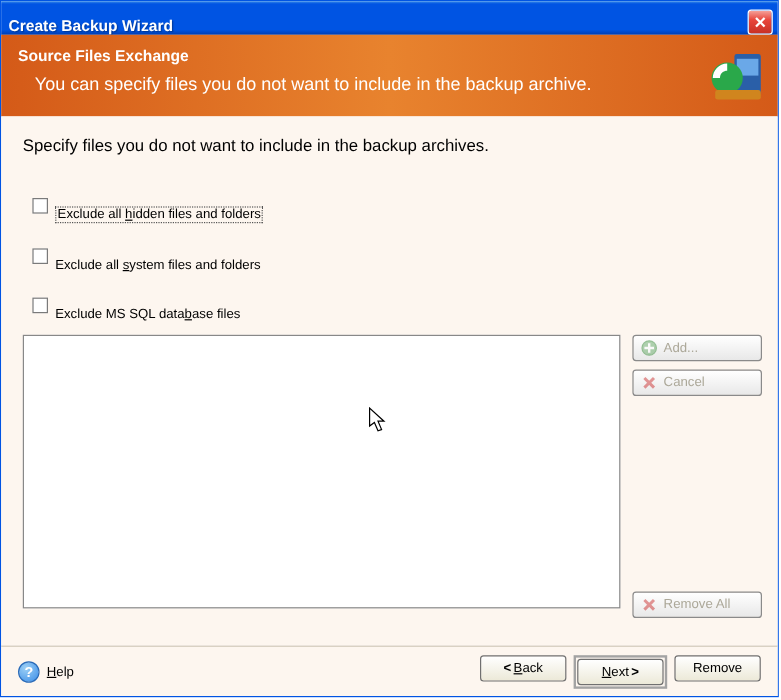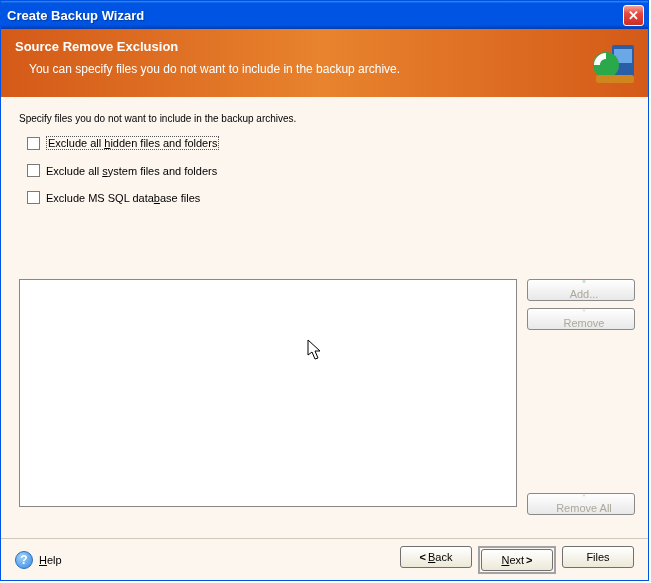--- a/index.html
+++ b/index.html
@@ -15,21 +15,21 @@
   width: 649px;
   height: 581px;
   border: 1px solid #0054e3;
   position: relative;
   background: #fff;
 }
 .titlebar {
   height: 28px;
   background: linear-gradient(to bottom, #3a8de8 0%, #0054e3 8%, #0054e3 85%, #003db0 100%);
   display: flex;
-  align-items: center;
+  align-items: flex-end;
   padding: 0 4px 0 6px;
   color: #fff;
   font-weight: bold;
   font-size: 13px;
 }
 .titlebar-text { flex: 1; text-shadow: 1px 1px 1px rgba(0,0,0,0.3); }
 .close-btn {
   width: 21px; height: 21px;
   background: linear-gradient(to bottom, #f5a199, #e8463c 40%, #c73025);
   border: 1px solid #fff;
@@ -44,46 +44,46 @@
   cursor: pointer;
 }
 .header-panel {
   height: 68px;
   background: linear-gradient(to right, #d45a18 0%, #e8832e 50%, #d45a18 100%);
   padding: 10px 14px;
   position: relative;
   color: #fff;
 }
 .header-title { font-weight: bold; font-size: 13px; margin-bottom: 8px; }
-.header-sub { font-size: 12px; padding-left: 14px; }
+.header-sub { font-size: 15px; padding-left: 14px; }
 .header-icon {
   position: absolute;
   right: 10px; top: 10px;
   width: 48px; height: 48px;
 }
 .content {
   background: #fdf6ef;
   padding: 16px 10px 0 18px;
   height: calc(100% - 28px - 68px - 42px);
   position: relative;
 }
-.intro { color: #000; margin-bottom: 12px; font-size: 10px; }
+.intro { color: #000; margin-bottom: 28px; font-size: 14px; }
 .chk-row {
   display: flex;
   align-items: center;
   margin: 0 0 14px 8px;
 }
 .chk {
   width: 13px; height: 13px;
   margin-right: 6px;
   border: 1px solid #7a7a7a;
   background: #fff;
   cursor: pointer;
 }
-.chk-label { cursor: pointer; }
+.chk-label { cursor: pointer; margin-top: 15px; }
 .dotted { border: 1px dotted #555; padding: 0 1px; }
 .u { text-decoration: underline; }
 .list-area {
   position: absolute;
   left: 18px; top: 182px;
   width: 498px; height: 228px;
   border: 1px solid #888;
   background: #fff;
 }
 .side-btns {
@@ -97,21 +97,20 @@
   border: 1px solid #8a8a8a;
   background: linear-gradient(to bottom, #fff, #e8e8e8);
   font-size: 11px;
   color: #aca899;
   display: flex;
   align-items: center;
   padding-left: 6px;
   gap: 5px;
   cursor: default;
   border-radius: 3px;
-  flex-direction: column;
 }
 .mini-icon { width: 14px; height: 14px; opacity: 0.5; }
 .remove-all-btn {
   position: absolute;
   left: 526px; top: 396px;
 }
 .cursor {
   position: absolute;
   left: 306px; top: 242px;
   pointer-events: none;
@@ -169,21 +168,21 @@
 
 <div class="window">
   <div class="titlebar">
     <span class="titlebar-text">Create Backup Wizard</span>
     <div class="close-btn">
       <span>✕</span>
     </div>
   </div>
 
   <div class="header-panel">
-    <div class="header-title">Source Remove Exclusion</div>
+    <div class="header-title">Source Files Exchange</div>
     <div class="header-sub">You can specify files you do not want to include in the backup archive.</div>
     <div class="header-icon">
       <svg viewBox="0 0 48 48">
         <rect x="22" y="6" width="22" height="34" rx="2" fill="#2a5fa8"></rect>
         <rect x="24" y="10" width="18" height="14" fill="#6aa8e8"></rect>
         <circle cx="16" cy="26" r="13" fill="#2aa84a"></circle>
         <path d="M16 14 C9 14 4 20 4 26 L10 26 C10 22 13 20 16 20 Z" fill="#fff"></path>
         <rect x="6" y="36" width="38" height="8" rx="2" fill="#d0851e"></rect>
       </svg>
     </div>
@@ -212,21 +211,21 @@
         <svg class="mini-icon" viewBox="0 0 14 14">
             <circle cx="7" cy="7" r="6" fill="#6a6" stroke="#383"></circle>
             <path d="M7 3v8M3 7h8" stroke="#fff" stroke-width="2"></path>
           </svg>
         <span>Add...</span>
       </button>
       <button disabled="">
         <svg class="mini-icon" viewBox="0 0 14 14">
             <path d="M3 3 L11 11 M11 3 L3 11" stroke="#c33" stroke-width="2.5"></path>
           </svg>
-        <span>Remove</span>
+        <span>Cancel</span>
       </button>
     </div>
 
     <button class="remove-all-btn" disabled="">
       <svg class="mini-icon" viewBox="0 0 14 14">
           <path d="M3 3 L11 11 M11 3 L3 11" stroke="#c33" stroke-width="2.5"></path>
         </svg>
       <span>Remove All</span>
     </button>
 
@@ -245,17 +244,17 @@
         <span class="arrow">&lt;</span>
         <span id="backlbl"><span class="u">B</span>ack</span>
       </button>
       <div class="next-wrap">
         <button class="ft-btn">
           <span id="nextlbl"><span class="u">N</span>ext</span>
           <span class="arrow">&gt;</span>
         </button>
       </div>
       <button class="ft-btn">
-        <span>Files</span>
+        <span>Remove</span>
       </button>
     </div>
   </div>
 </div>
 
 </body></html>

